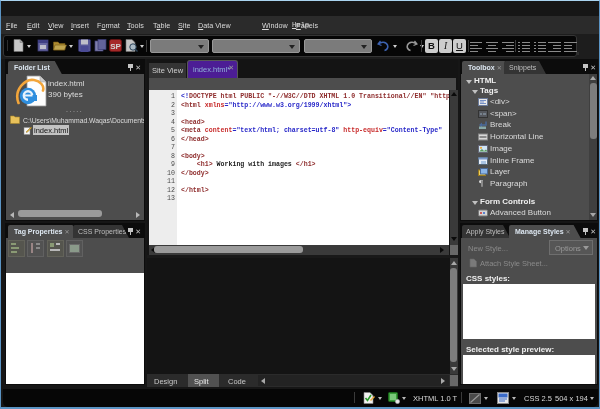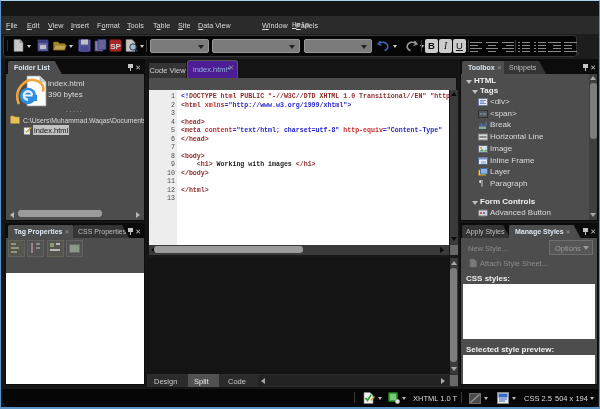--- a/index.html
+++ b/index.html
@@ -266,21 +266,21 @@
       </div>
       <div class="a" style="left:60px;top:2px;width:15px;height:15px;background:#525252;border:1px solid #616161;">
         <div class="a" style="left:2px;top:3px;width:9px;height:7px;background:#8a9a8a;border:1px solid #6a6a6a;"></div>
       </div>
       <div class="a" style="left:0px;top:35px;width:138px;height:111px;background:#ffffff;"></div>
     </div>
   </div>
 
   <div class="a" id="center" style="left:146px;top:58px;width:311px;height:328px;background:#141414;">
 
-    <div class="a" style="left:2px;top:4px;width:37px;height:15px;background:#343434;color:#cfcfcf;font-size:7.5px;line-height:16px;text-align:center;">Code View</div>
+    <div class="a" style="left:2px;top:4px;width:37px;height:15px;background:#343434;color:#cfcfcf;font-size:7.5px;line-height:16px;text-align:center;">Site View</div>
     <div class="a" style="left:40px;top:1px;width:51px;height:18px;background:#4c1d95;border:1px solid #575757;border-bottom:none;border-radius:3px 3px 0 0;box-sizing:border-box;">
       <span class="a" style="left:5px;top:4px;font-size:7.5px;color:#8fb2d8;white-space:nowrap;">index.html*</span>
       <span class="a" style="right:3px;top:3px;font-size:7px;color:#9a9a9a;">✕</span>
     </div>
 
     <div class="a" style="left:2px;top:19px;width:307px;height:12px;background:#4d4d4d;"></div>
 
     <div class="a" style="left:2px;top:31px;width:300px;height:155px;background:#ffffff;overflow:hidden;">
       <div class="a" style="left:0;top:0;width:28px;height:155px;background:#ededed;"></div>
       <pre class="a code" style="left:0;top:3.4px;width:26px;text-align:right;color:#4a4a4a;margin:0;">1

